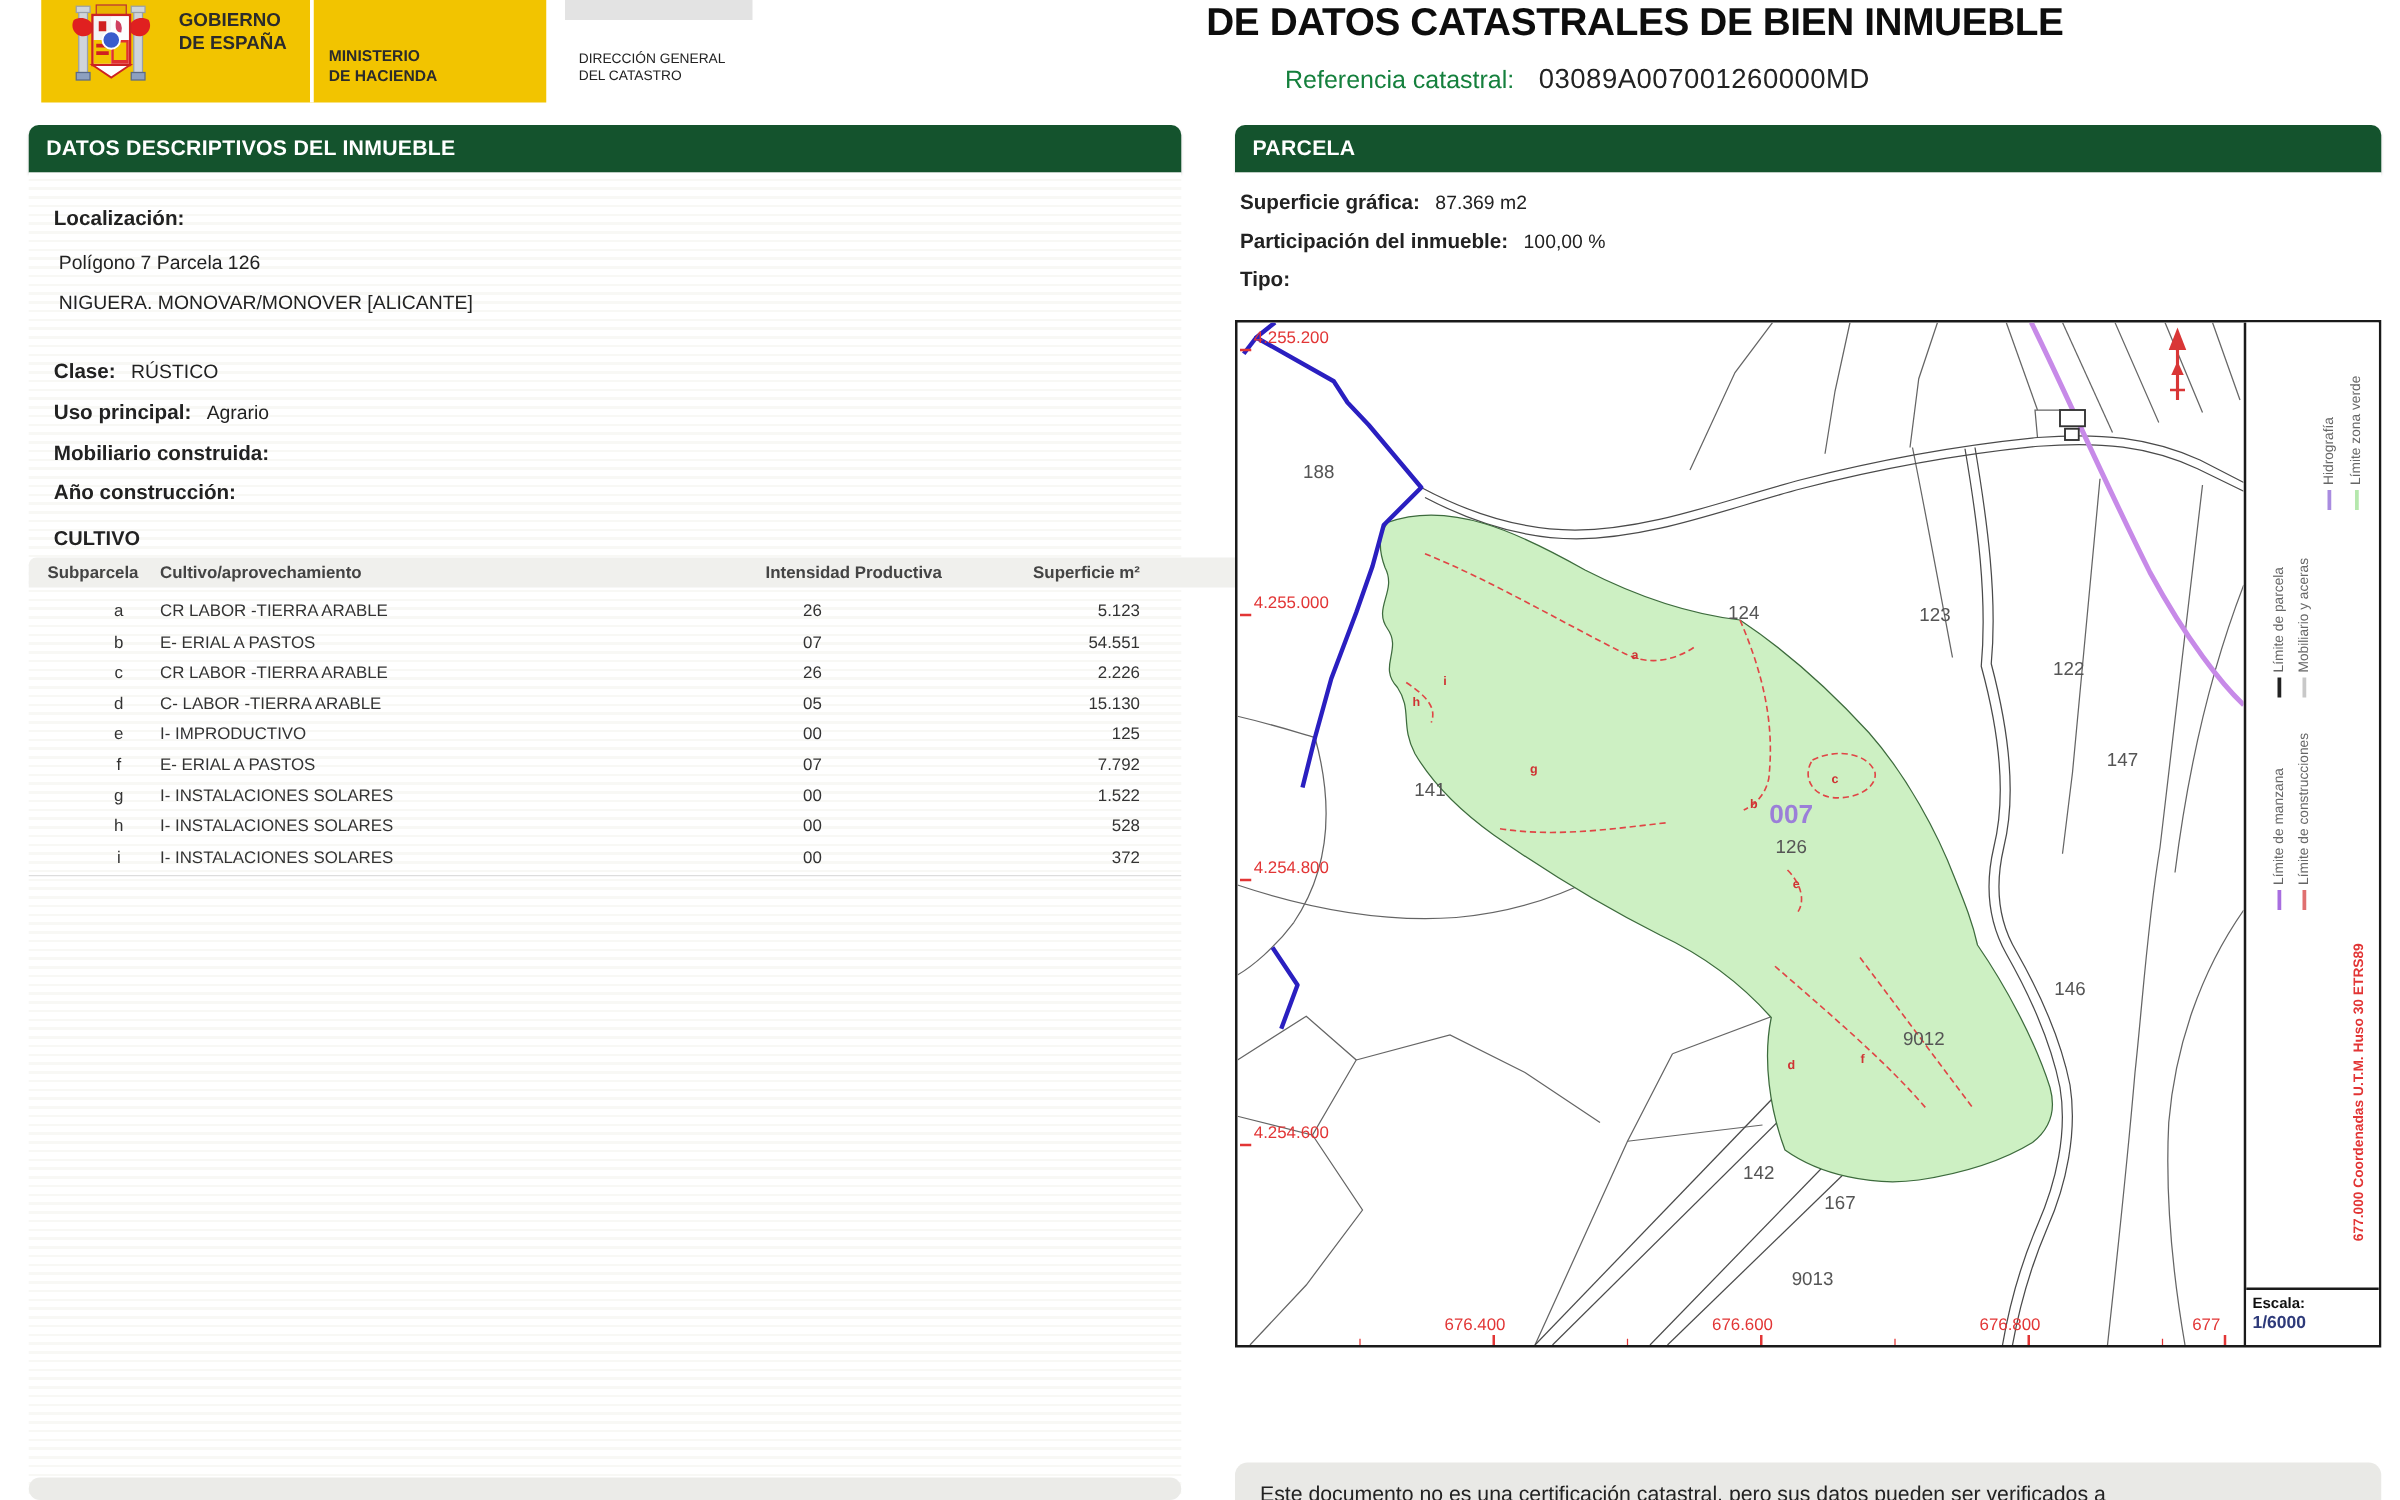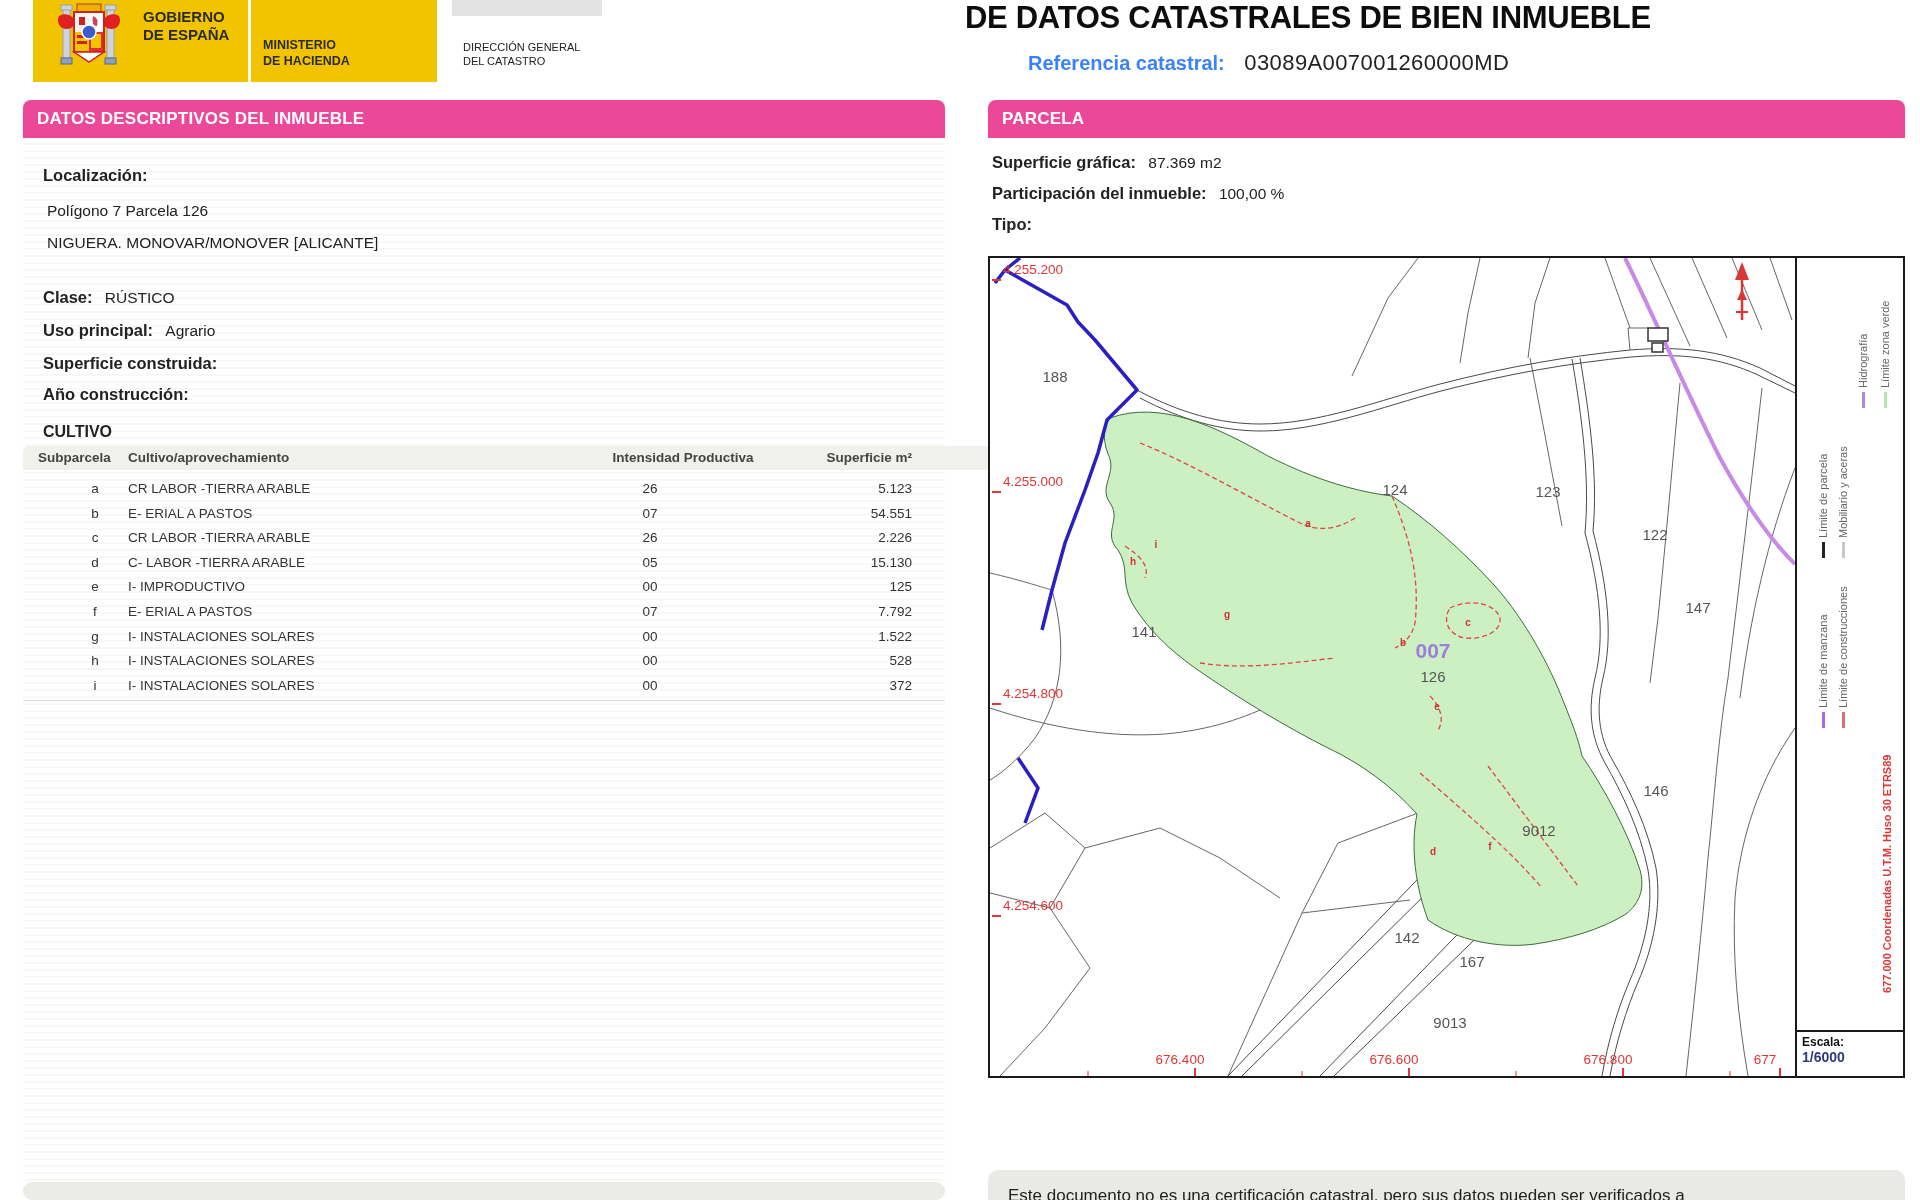--- a/index.html
+++ b/index.html
@@ -8,25 +8,25 @@
   
   .logo-block{position:absolute;left:33px;top:0;width:404px;height:82px;background:#F2C400;}
   .logo-sep{position:absolute;left:215px;top:0;width:3px;height:82px;background:#fff;}
   .gov-text{position:absolute;left:110px;top:8px;font-weight:bold;font-size:15px;line-height:1.2;color:#2b2b2b;white-space:pre-line;}
   .min-text{position:absolute;left:230px;top:38px;font-weight:bold;font-size:12.5px;line-height:1.25;color:#2b2b2b;white-space:pre-line;}
   .shield{position:absolute;left:8px;top:2px;}
   .graybox-top{position:absolute;left:452px;top:0;width:150px;height:16px;background:#e3e3e3;}
   .dir-text{position:absolute;left:463px;top:40px;font-size:11px;line-height:1.3;color:#222;white-space:pre-line;}
   .doc-title{position:absolute;left:965px;top:0px;width:660px;text-align:center;font-size:31px;font-weight:bold;color:#0d0d0d;white-space:nowrap;letter-spacing:-0.3px;}
   .ref-row{position:absolute;left:1028px;top:50px;font-size:20px;}
-  .ref-row .lbl{font-weight:bold;color:#3b82f6;}
+  .ref-row .lbl{font-weight:normal;color:#15803d;}
   .ref-row .val{font-weight:normal;color:#222;font-size:22px;margin-left:14px;letter-spacing:.4px;}
   
   .panel{position:absolute;top:100px;}
-  .panel-header{height:38px;background:#ec4899;border-radius:8px 8px 0 0;color:#fff;font-weight:bold;
+  .panel-header{height:38px;background:#14532d;border-radius:8px 8px 0 0;color:#fff;font-weight:bold;
                 font-size:17px;line-height:38px;padding-left:14px;letter-spacing:.2px;
                 box-shadow:0 2px 2px rgba(0,0,0,.12);}
   .left-panel{left:23px;width:922px;height:1100px;}
   .right-panel{left:988px;width:917px;height:1100px;}
   .panel-body{position:absolute;left:0;right:0;top:38px;bottom:0;
               background:repeating-linear-gradient(180deg,#ffffff 0 5px,#f8f8f5 5px 7px);}
   .right-panel .panel-body{background:#fff;}
   .fld{position:absolute;font-size:15.5px;}
   .fld .lbl{font-weight:bold;font-size:16.5px;color:#222;}
   .fld .val{margin-left:8px;color:#222;}
@@ -136,21 +136,21 @@
     <div class="fld f-addr2">NIGUERA. MONOVAR/MONOVER [ALICANTE]</div>
     <div class="fld f-clase">
       <span class="lbl">Clase:</span>
       <span class="val">RÚSTICO</span>
     </div>
     <div class="fld f-uso">
       <span class="lbl">Uso principal:</span>
       <span class="val">Agrario</span>
     </div>
     <div class="fld f-supc">
-      <span class="lbl">Superficie construida:</span>
+      <span class="lbl">Mobiliario construida:</span>
       <span class="val"></span>
     </div>
     <div class="fld f-anio">
       <span class="lbl">Año construcción:</span>
       <span class="val"></span>
     </div>
     <div class="fld f-cultivo">CULTIVO</div>
     <div class="thead">
       <span class="h-sub">Subparcela</span>
       <span class="h-cul">Cultivo/aprovechamiento</span>

